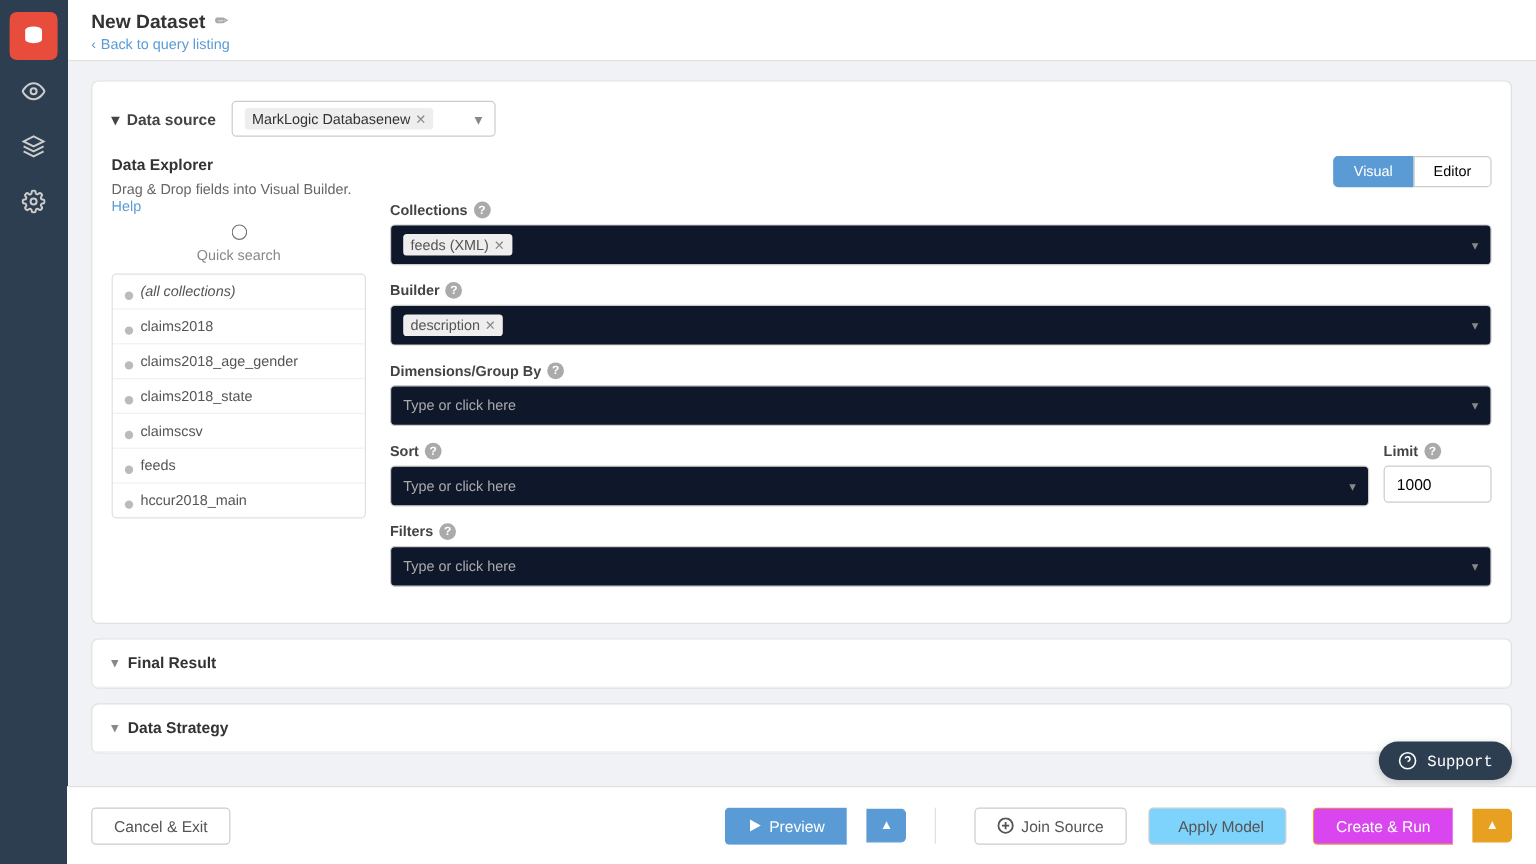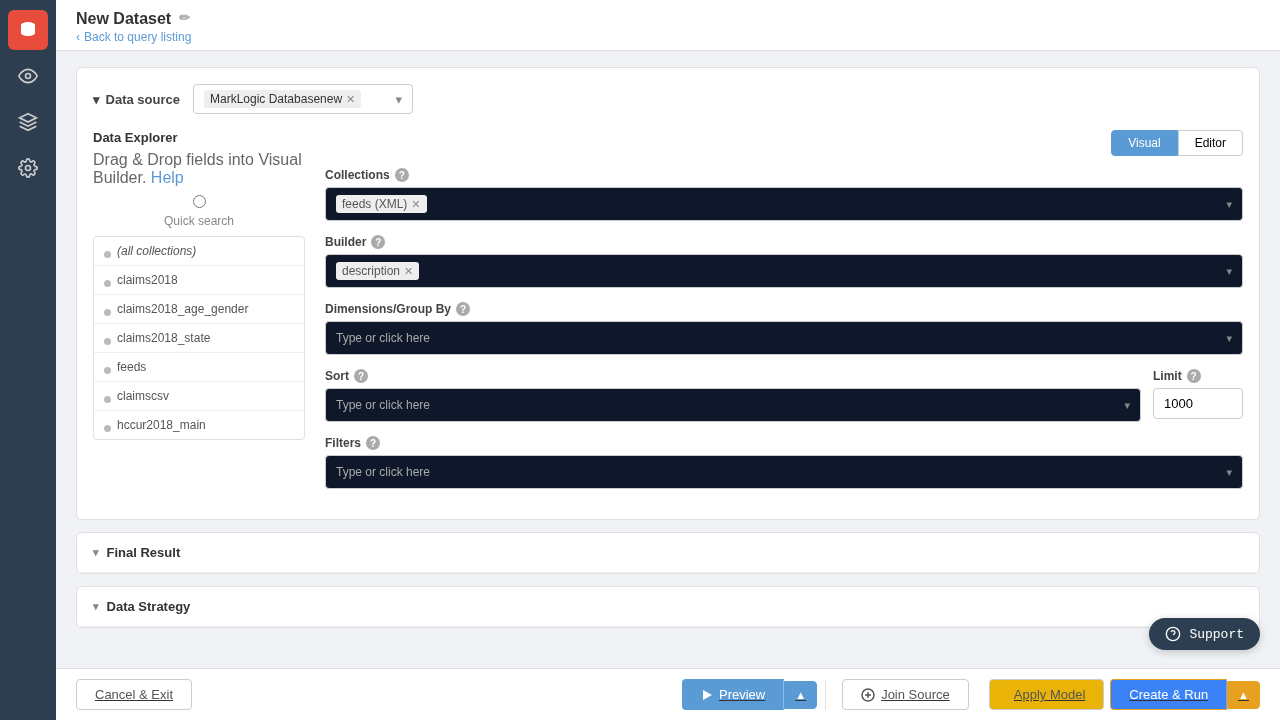--- a/index.html
+++ b/index.html
@@ -95,21 +95,21 @@
     .caret { color: #888; margin-left: auto; }
 
     
     .explorer-visual {
       display: flex; gap: 20px;
     }
     .data-explorer {
       width: 212px; flex-shrink: 0;
     }
     .data-explorer h3 { font-size: 13px; font-weight: 600; margin-bottom: 6px; }
-    .drag-hint { font-size: 16px; color: #666; margin-bottom: 8px; }
+    .drag-hint { font-size: 12px; color: #666; margin-bottom: 8px; }
     .drag-hint a { color: #5b9bd5; }
     .quick-search {
       display: flex; align-items: center; gap: 6px;
       margin-bottom: 8px; font-size: 12px; color: #888; flex-direction: column;
     }
     .quick-search input[type=radio] { accent-color: #888; }
     .explorer-list { border: 1px solid #e0e0e0; border-radius: 4px; overflow: hidden; }
     .explorer-item {
       padding: 7px 10px; font-size: 12px; display: flex; align-items: flex-end; gap: 6px;
       cursor: pointer; border-bottom: 1px solid #f0f0f0; color: #555;
@@ -155,49 +155,48 @@
     .sort-field { flex: 1; }
     .limit-field { width: 90px; }
     .limit-input {
       width: 100%; border: 1px solid #ccc; border-radius: 4px;
       padding: 7px 10px; font-size: 13px;
     }
 
     
     .footer-bar {
       position: fixed; bottom: 0; left: 56px; right: 0;
-      height: 52px;
+      height: 65px;
       background: #fff;
       border-top: 1px solid #e0e0e0;
       display: flex; align-items: center;
       padding: 0 20px;
       justify-content: space-between;
       z-index: 100;
-      text-decoration: underline;
     }
     .footer-left { display: flex; gap: 10px; }
-    .footer-right { display: flex; gap: 0; align-items: center; }
+    .footer-right { display: flex; gap: 16px; align-items: center; }
 
     .btn {
       padding: 7px 18px; border-radius: 4px; font-size: 13px; font-weight: 500;
       cursor: pointer; border: 1px solid transparent;
     }
     .btn-cancel { background: #fff; border-color: #ccc; color: #555; border-radius: 4px; }
 
     .btn-preview {
       background: #5b9bd5; color: #fff; display: flex; align-items: center; gap: 6px;
       border-radius: 4px 0 0 4px; border-right: 1px solid rgba(255,255,255,0.3);
     }
     .btn-preview-caret {
       background: #5b9bd5; color: #fff; padding: 7px 10px; border-radius: 0 4px 4px 0;
       cursor: pointer; border: 1px solid #5b9bd5; font-size: 11px;
     }
     .btn-join { background: #fff; border: 1px solid #ccc; color: #555; display: flex; align-items: center; gap: 6px; margin-left: 8px; border-radius: 4px; }
-    .btn-apply { background: #eab308; border: 1px solid #ccc; color: #555; margin-left: 20px; border-radius: 4px; padding-left: 24px; }
-    .btn-create { background: #3b82f6; color: #fff; border-color: #e8a020; margin-left: 6px; border-radius: 4px 0 0 4px; border-right: 1px solid rgba(255,255,255,0.3); }
+    .btn-apply { background: #7dd3fc; border: 1px solid #ccc; color: #555; margin-left: 2px; border-radius: 4px; padding-left: 24px; }
+    .btn-create { background: #d946ef; color: #fff; border-color: #e8a020; margin-left: 6px; border-radius: 4px 0 0 4px; border-right: 1px solid rgba(255,255,255,0.3); }
     .btn-create-caret {
       background: #e8a020; color: #fff; padding: 7px 10px; border-radius: 0 4px 4px 0;
       cursor: pointer; border: 1px solid #e8a020; font-size: 11px;
     }
 
     .divider-v { width: 1px; background: #e0e0e0; height: 30px; margin: 0 8px; }
 
     
     .support-btn {
       position: fixed; right: 20px; bottom: 70px;
@@ -295,25 +294,25 @@
               <div class="explorer-item">
                 <span class="explorer-dot"></span>
                 <span>claims2018_age_gender</span>
               </div>
               <div class="explorer-item">
                 <span class="explorer-dot"></span>
                 <span>claims2018_state</span>
               </div>
               <div class="explorer-item">
                 <span class="explorer-dot"></span>
+                <span>claimscsv</span>
+              </div>
+              <div class="explorer-item">
+                <span class="explorer-dot"></span>
                 <span>feeds</span>
-              </div>
-              <div class="explorer-item">
-                <span class="explorer-dot"></span>
-                <span>claimscsv</span>
               </div>
               <div class="explorer-item">
                 <span class="explorer-dot"></span>
                 <span>hccur2018_main</span>
               </div>
             </div>
           </div>
 
           <div class="visual-builder">
             <div class="view-toggle">

